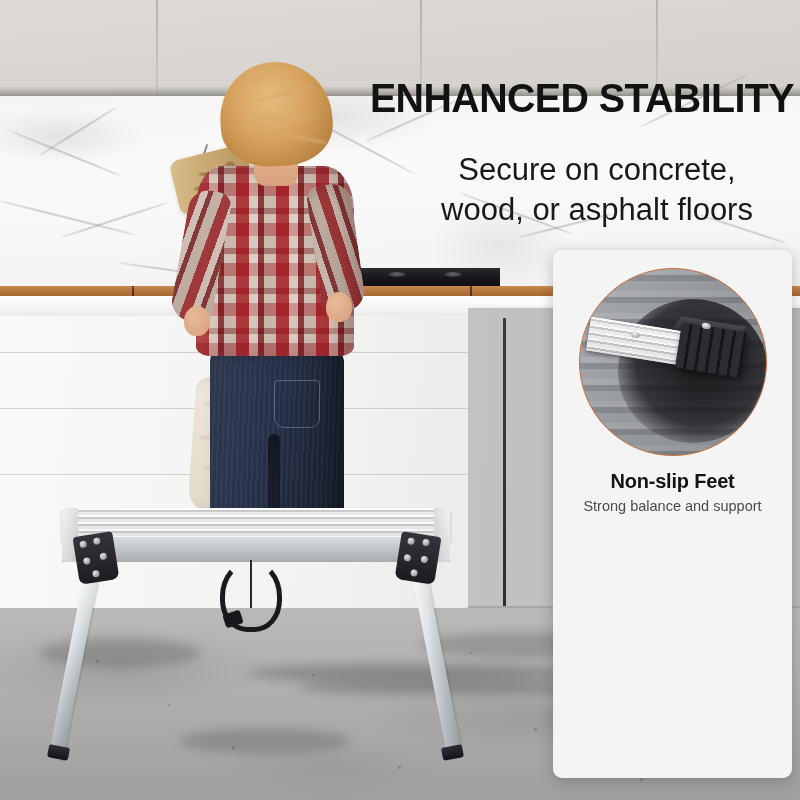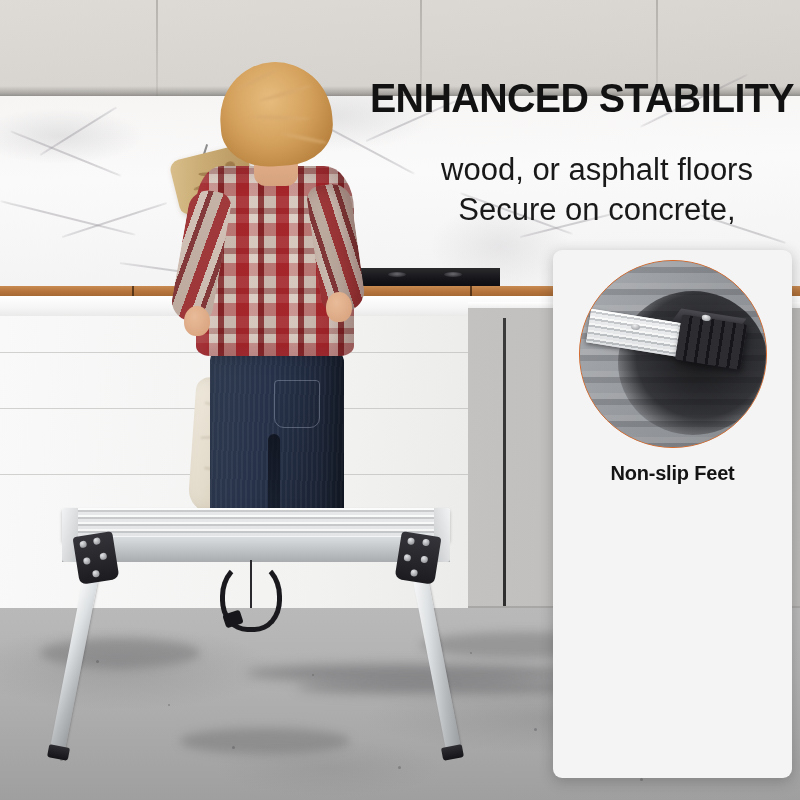--- a/index.html
+++ b/index.html
@@ -349,21 +349,21 @@
   .c2-buckle { position:absolute; left:62px; top:160px; width:24px; height:13px;
     background:#101013; border-radius:3px; transform:rotate(20deg); }
 
   .feat-title {
     text-align:center; font-size:20px; font-weight:bold; color:#141414;
     margin-top:14px; letter-spacing:-.2px;
   }
   .feat-sub {
     text-align:center; font-size:14.5px; color:#4a4a4a; margin-top:5px;
   }
-  .f1 { padding-top:10px; }
+  .f1 { padding-top:18px; }
   .f2 { padding-top:22px; }
 </style>
 </head>
 <body>
 
 <div id="stage">
 
   <div class="scene">
 
     <div class="upper-cab">
@@ -492,38 +492,39 @@
       </div>
 
       <div class="strap-stem"></div>
       <div class="strap"></div>
       <div class="strap-buckle"></div>
     </div>
   </div>
 
   <div class="headline">ENHANCED STABILITY</div>
   <div class="subhead">
+    <div>Secure on concrete,</div>
     <div>wood, or asphalt floors</div>
-    <div>Secure on concrete,</div>
   </div>
 
   <div class="card">
 
     <div class="feature f1">
       <div class="circle-wrap">
         <div class="circle">
           <div class="c1-bg"></div>
           <div class="c1-dark"></div>
           <div class="c1-leg">
             <div class="c1-screw" style="left:42px;top:8px"></div>
           </div>
           <div class="c1-foot-top"></div>
           <div class="c1-foot">
             <div class="c1-screw" style="left:20px;top:-3px"></div>
           </div>
         </div>
       </div>
       <div class="feat-title">Non-slip Feet</div>
+      <div class="feat-sub">Strong balance and support</div>
     </div>
 
 
   </div>
 </div>
 
 </body></html>

